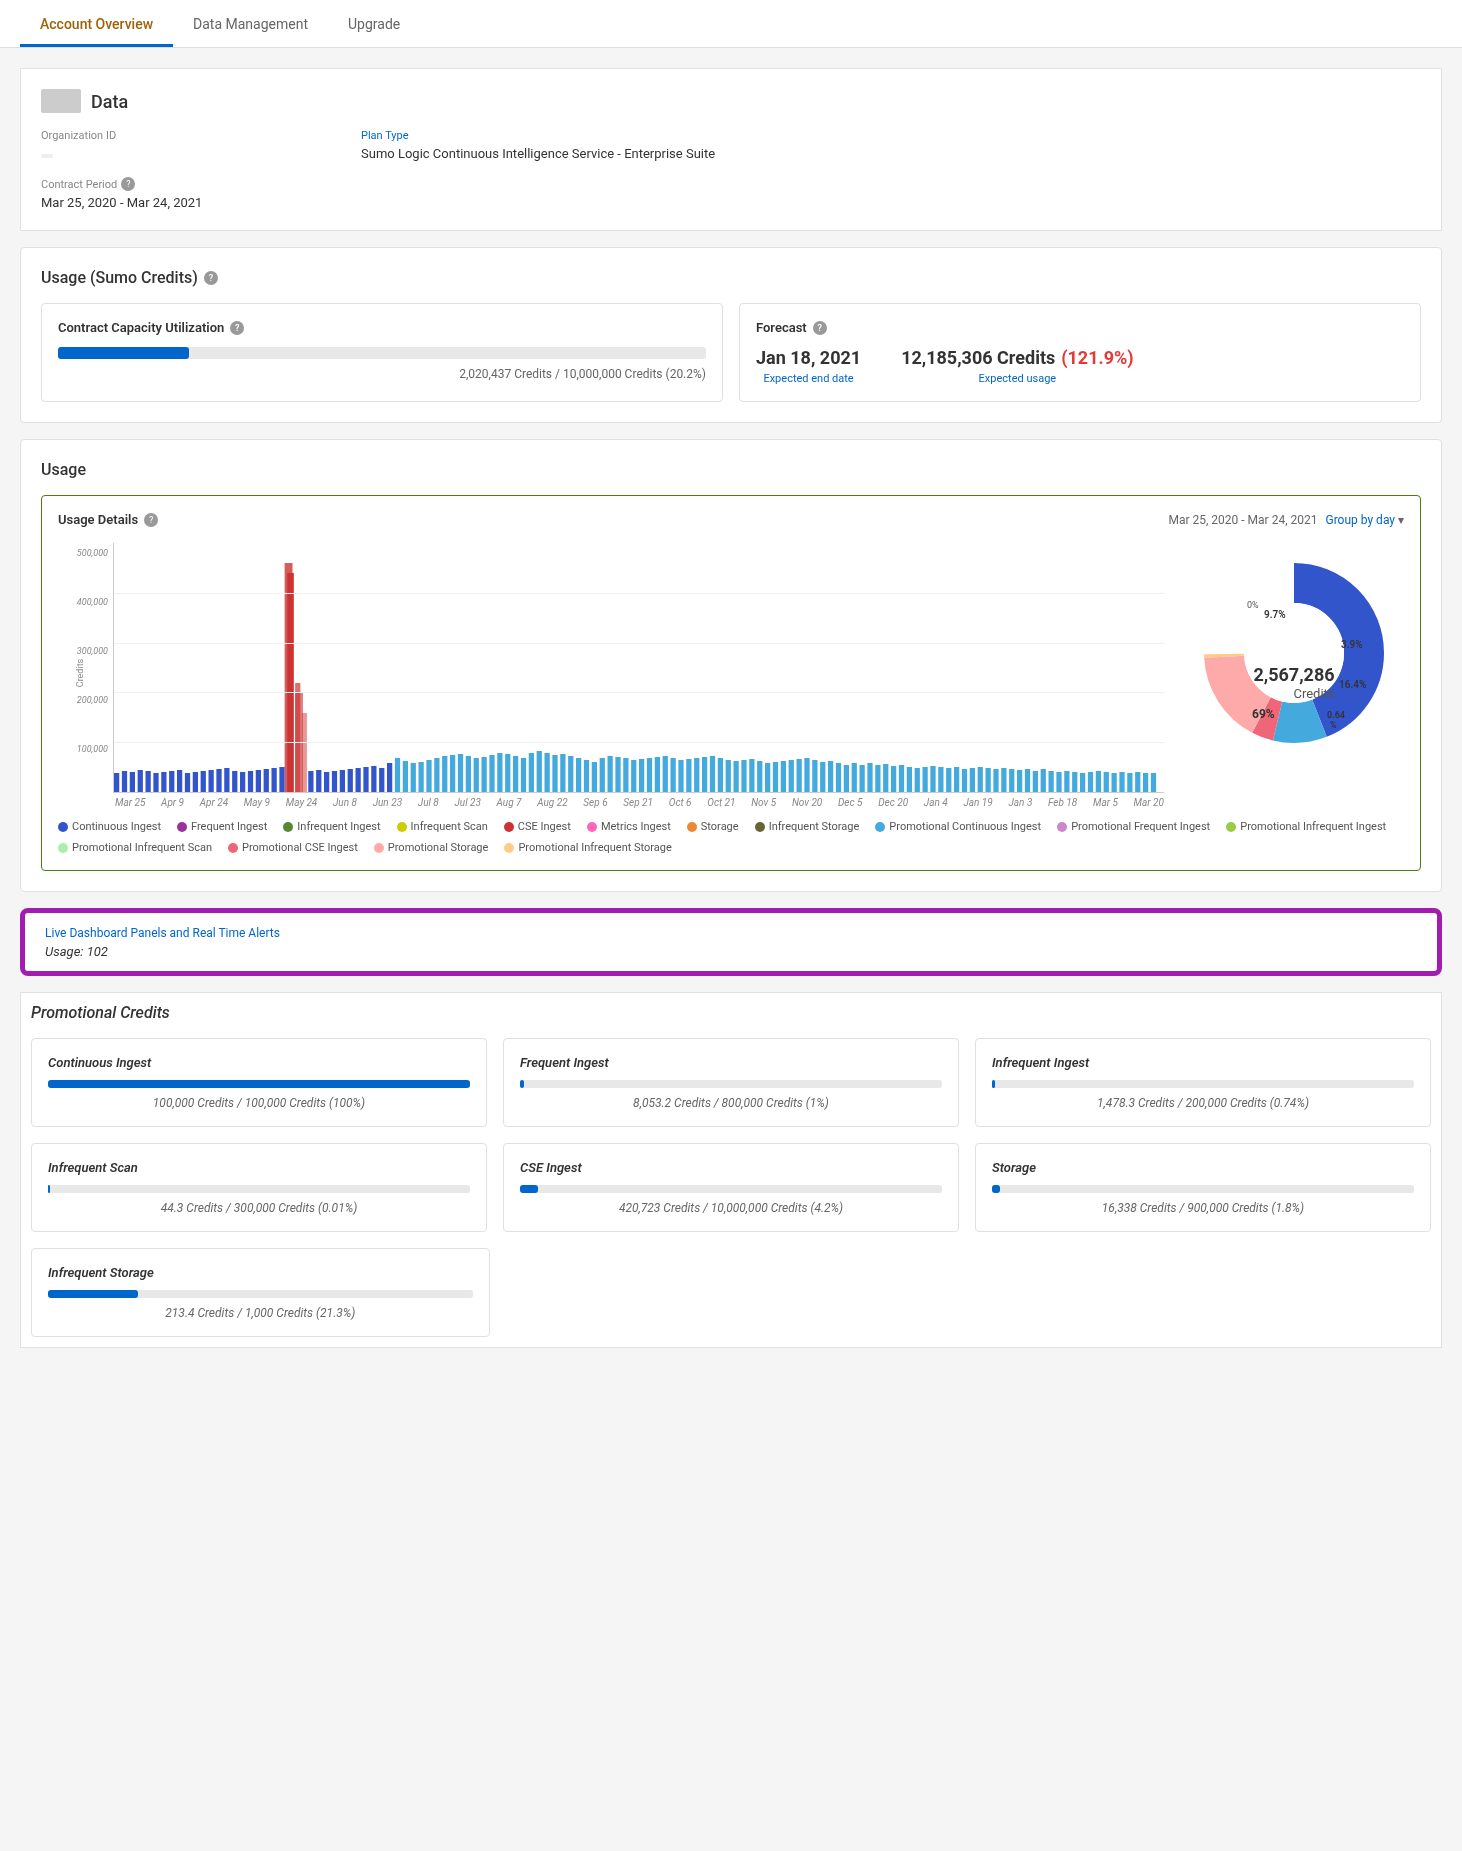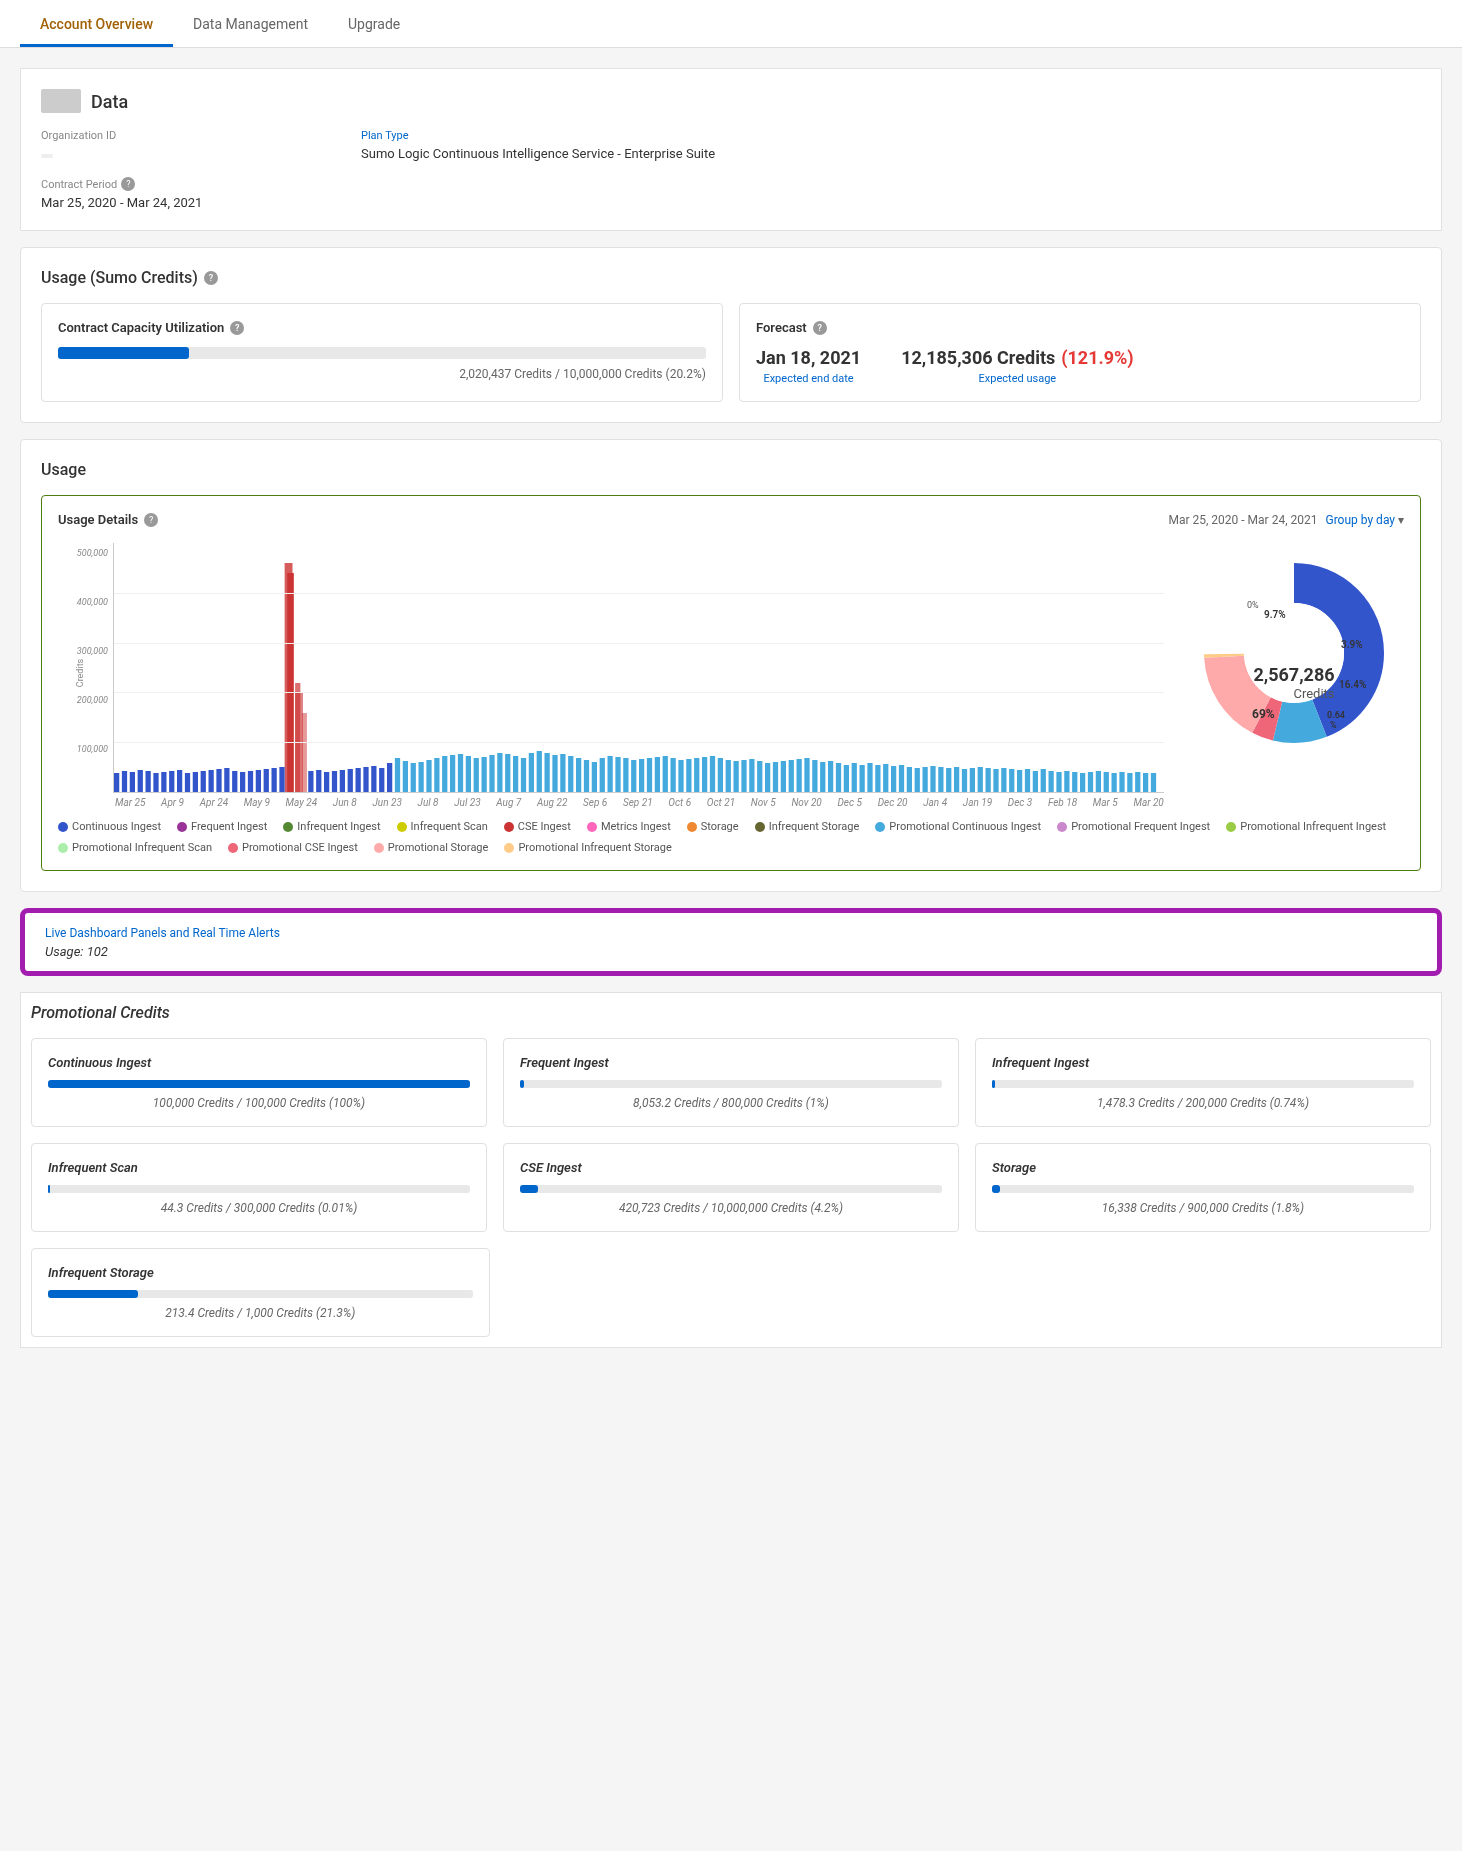--- a/index.html
+++ b/index.html
@@ -337,21 +337,21 @@
                 <span>Sep 6</span>
                 <span>Sep 21</span>
                 <span>Oct 6</span>
                 <span>Oct 21</span>
                 <span>Nov 5</span>
                 <span>Nov 20</span>
                 <span>Dec 5</span>
                 <span>Dec 20</span>
                 <span>Jan 4</span>
                 <span>Jan 19</span>
-                <span>Dec 3</span>
+                <span>Jan 3</span>
                 <span>Feb 18</span>
                 <span>Mar 5</span>
                 <span>Mar 20</span>
               </div>
             </div>
           </div>
 
           <div style="position:absolute; left:8px; top:125px; transform:rotate(-90deg); font-size:9px; color:#888; transform-origin:center; white-space:nowrap;">Credits</div>
         </div>
 

